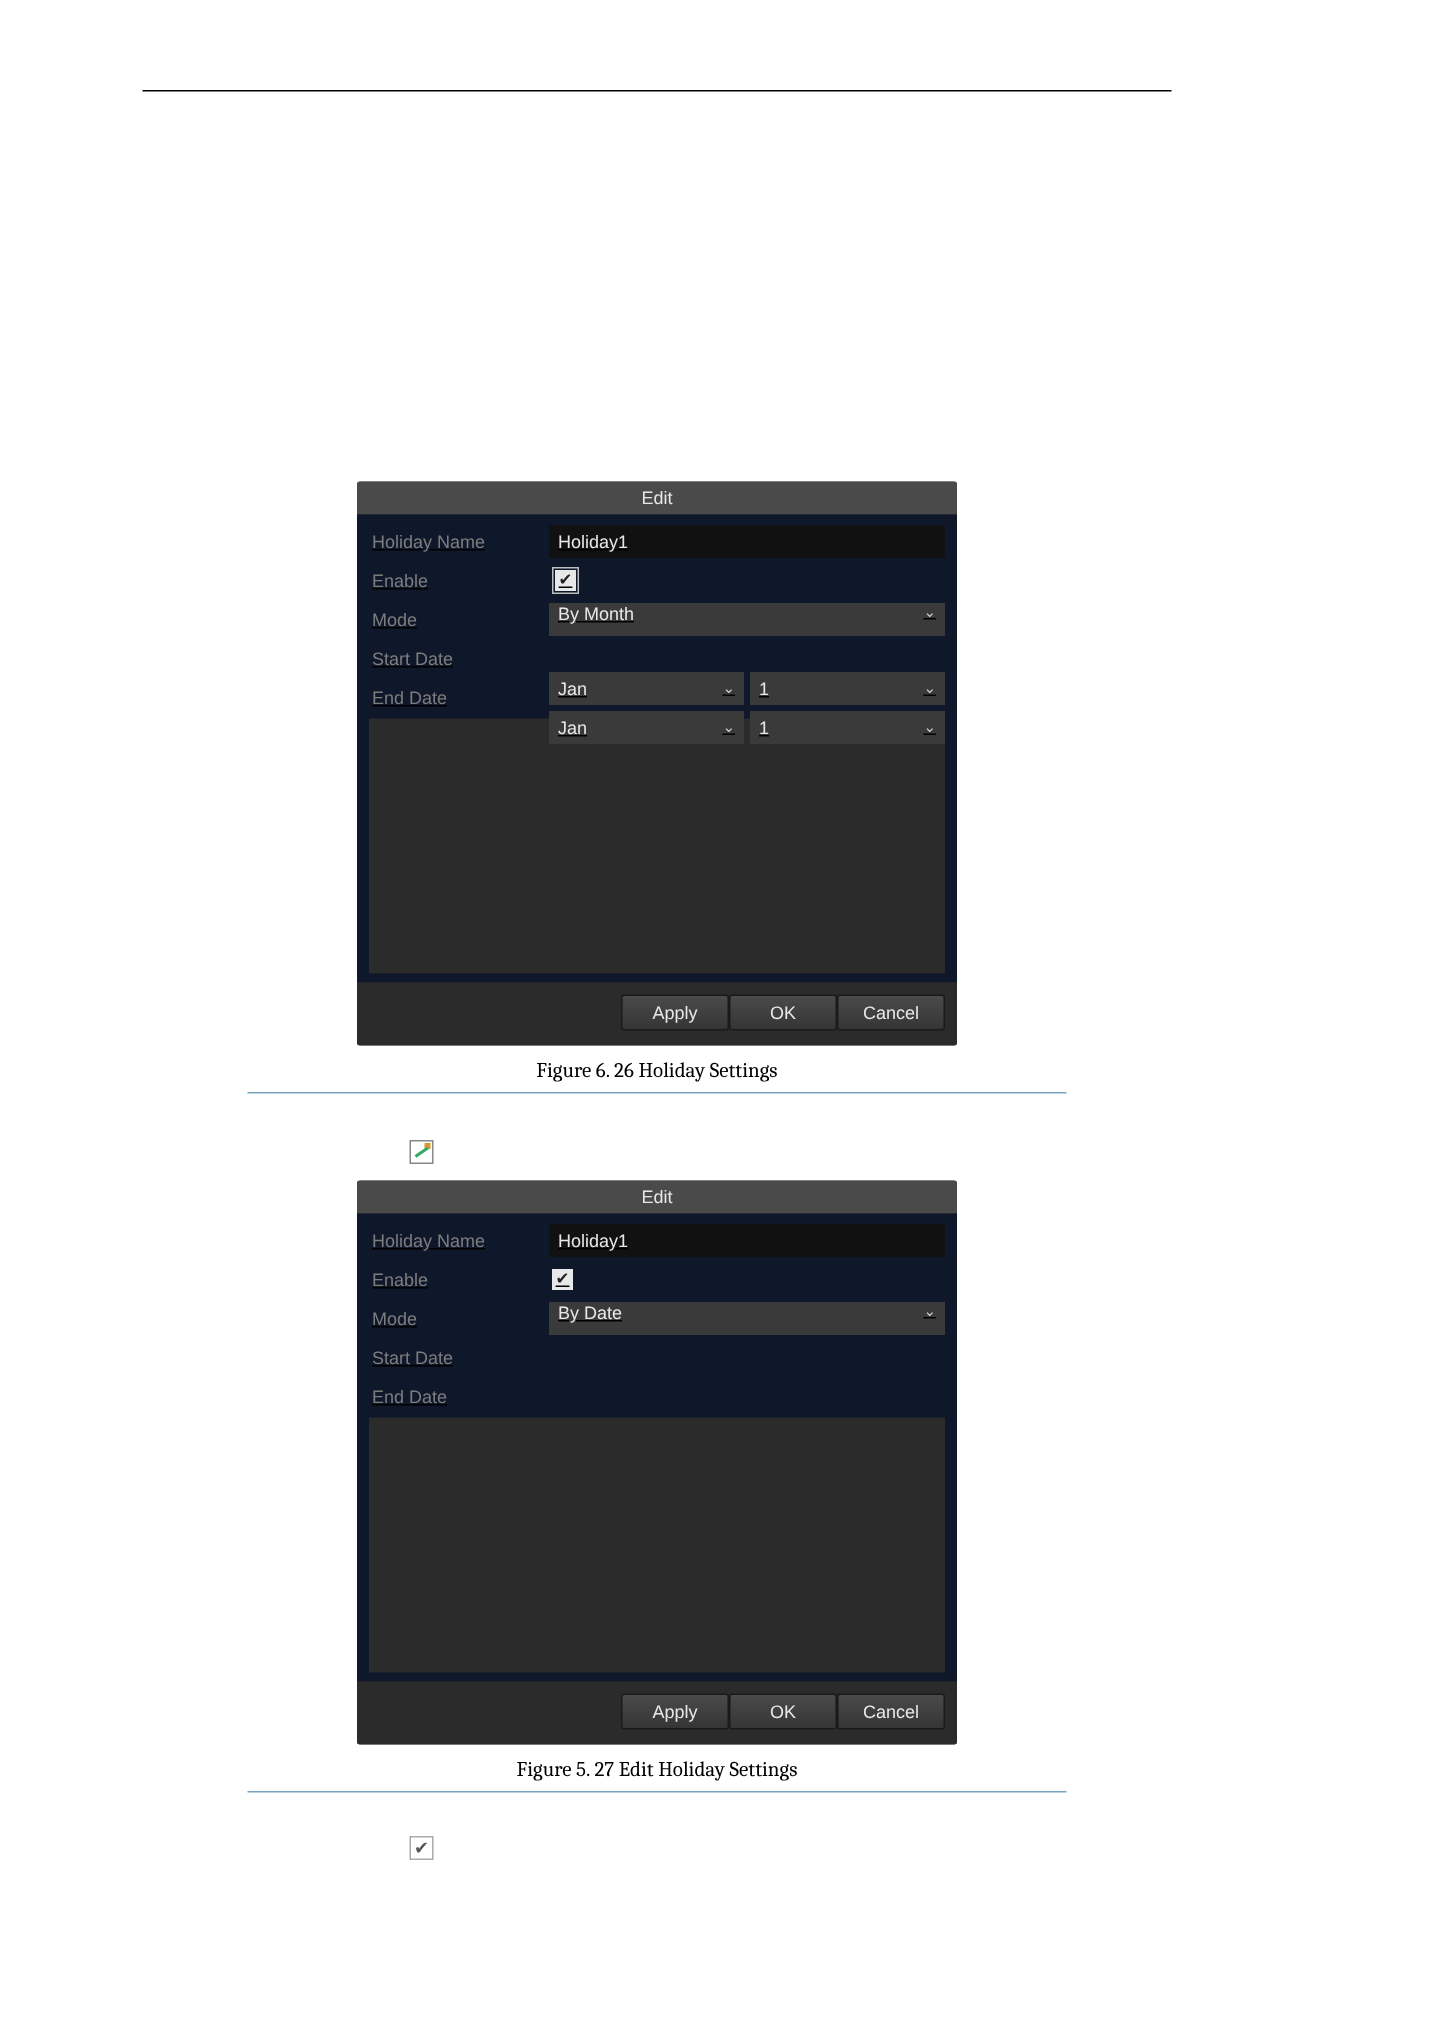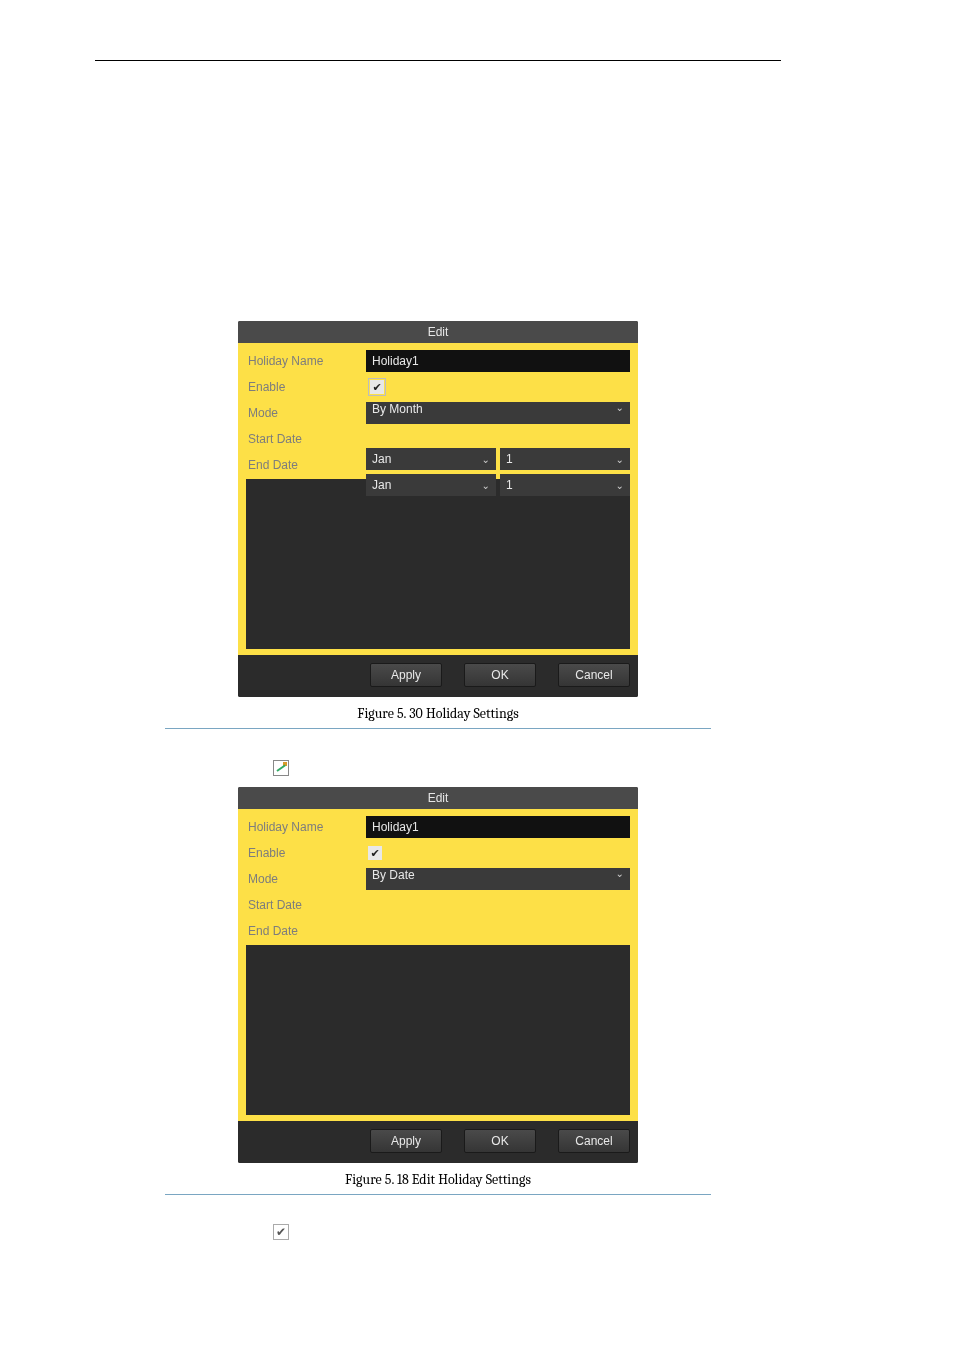--- a/index.html
+++ b/index.html
@@ -15,22 +15,23 @@
   }
   .dialog-titlebar {
     background: #4a4a4a;
     color: #e6e6e6;
     text-align: center;
     font-size: 12px;
     line-height: 22px;
     height: 22px;
   }
   .dialog-body {
-    background: #fde047;
+    background: #0f172a;
     padding: 6px 8px 6px 8px;
+    text-decoration: underline;
   }
   .form-row {
     display: flex;
     align-items: center;
     height: 24px;
     margin-bottom: 2px;
   }
   .form-label {
     width: 120px;
     color: #7d7d7d;
@@ -122,21 +123,21 @@
     display: inline-flex; flex-direction: column;
   }
   .cal-icon .bar { height: 3px; background: #c0392b; }
   .cal-icon .body { flex:1; background: #d9d9d9; }
   .dialog-spacer { height: 170px; background: #2b2b2b; }
   .dialog-footer {
     background: #2b2b2b;
     padding: 8px 8px 10px 8px;
     display: flex;
     justify-content: flex-end;
-    gap: 22px;
+    gap: 0;
   }
   .dlg-btn {
     width: 72px;
     height: 24px;
     background: #3e3e3e;
     background-image: linear-gradient(#4a4a4a,#353535);
     color: #e8e8e8;
     border: 1px solid #1a1a1a;
     border-radius: 2px;
     font-size: 12px;
@@ -271,21 +272,21 @@
 
       <div class="dialog-spacer"></div>
     </div>
     <div class="dialog-footer">
       <div class="dlg-btn">Apply</div>
       <div class="dlg-btn">OK</div>
       <div class="dlg-btn">Cancel</div>
     </div>
   </div>
 
-  <div class="caption">Figure 5. 30 Holiday Settings</div>
+  <div class="caption">Figure 6. 26 Holiday Settings</div>
   <hr class="thin-rule">
 
   <div class="inline-icon-line">
     <span class="edit-icon"></span>
   </div>
 
   <div class="dialog">
     <div class="dialog-titlebar">Edit</div>
     <div class="dialog-body">
 
@@ -321,20 +322,20 @@
 
       <div class="dialog-spacer"></div>
     </div>
     <div class="dialog-footer">
       <div class="dlg-btn">Apply</div>
       <div class="dlg-btn">OK</div>
       <div class="dlg-btn">Cancel</div>
     </div>
   </div>
 
-  <div class="caption">Figure 5. 18 Edit Holiday Settings</div>
+  <div class="caption">Figure 5. 27 Edit Holiday Settings</div>
   <hr class="thin-rule">
 
   <div class="inline-icon-line2">
     <span class="small-chk-outline">✔</span>
   </div>
 
 </div>
 
 </body></html>

